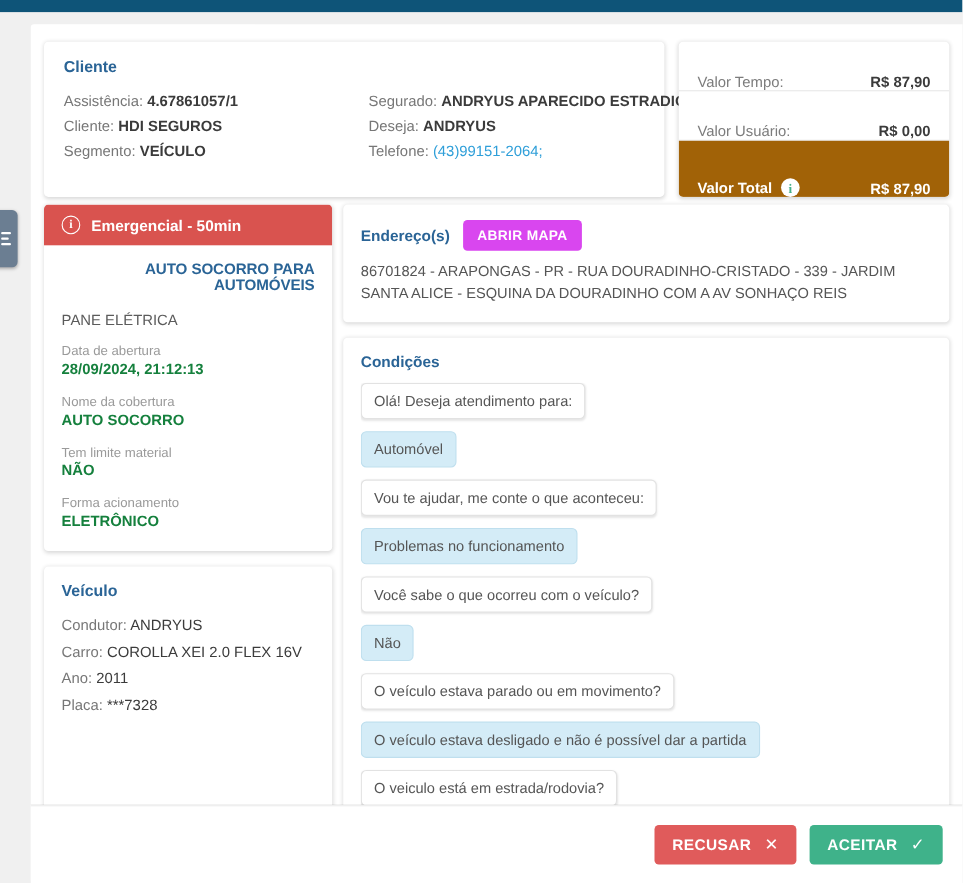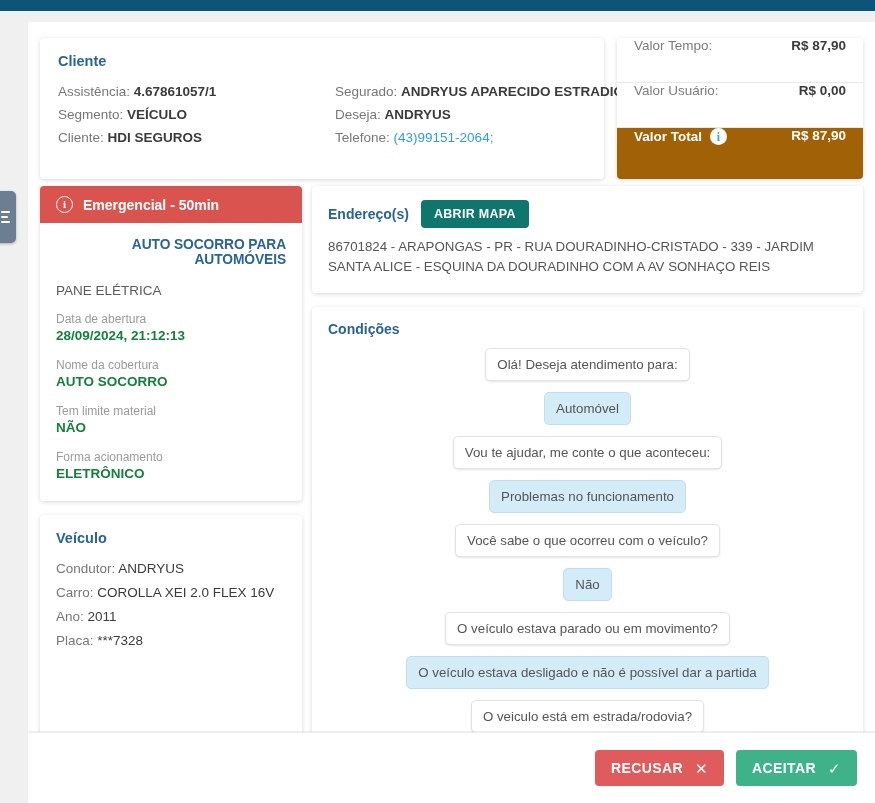--- a/index.html
+++ b/index.html
@@ -111,21 +111,21 @@
   .values-card {
     position: absolute;
     left: 589px; top: 16px;
     width: 246px;
     height: 141px;
     overflow: hidden;
     padding: 0;
   }
   .value-row {
     display: flex;
-    align-items: flex-start;
+    align-items: flex-end;
     justify-content: space-between;
     height: 45px;
     padding: 0 17px;
     border-bottom: 1px solid #e8e8e8;
   }
   .value-row .lbl {
     font-size: 13.5px;
     color: #7c7c7c;
   }
   .value-row .amt {
@@ -257,21 +257,21 @@
     align-items: center;
     gap: 12px;
     margin-bottom: 9px;
   }
   .addr-head .lbl {
     color: #2a6496;
     font-size: 14px;
     font-weight: bold;
   }
   .btn-map {
-    background: #0f766e;
+    background: #d946ef;
     color: #ffffff;
     border: none;
     border-radius: 4px;
     font-family: "Liberation Sans", sans-serif;
     font-size: 12.5px;
     font-weight: bold;
     letter-spacing: .3px;
     padding: 7px 13px;
     cursor: pointer;
   }
@@ -313,21 +313,21 @@
   }
   .bubble.bot {
     background: #ffffff;
     border: 1px solid #e2e2e2;
     box-shadow: 0 1px 2px rgba(0,0,0,.10);
   }
   .bubble.user {
     background: #d4ecf7;
     border: 1px solid #bfdfee;
   }
-  .bubble-row { display: block; text-align: center; }
+  .bubble-row { display: block; }
 
   .chat-track {
     position: absolute;
     right: 3px; top: 14px;
     width: 5px;
     height: 424px;
     background: transparent;
   }
   .chat-thumb {
     position: absolute;
@@ -401,26 +401,26 @@
 
     <div class="card client-card">
       <div class="card-title">Cliente</div>
       <div class="client-grid">
         <div class="client-col">
           <div class="client-row">
             <span>Assistência:</span>
             <b>4.67861057/1</b>
           </div>
           <div class="client-row">
+            <span>Cliente:</span>
+            <b>HDI SEGUROS</b>
+          </div>
+          <div class="client-row">
             <span>Segmento:</span>
             <b>VEÍCULO</b>
-          </div>
-          <div class="client-row">
-            <span>Cliente:</span>
-            <b>HDI SEGUROS</b>
           </div>
         </div>
         <div class="client-col right">
           <div class="client-row">
             <span>Segurado:</span>
             <b>ANDRYUS APARECIDO ESTRADIOTE</b>
           </div>
           <div class="client-row">
             <span>Deseja:</span>
             <b>ANDRYUS</b>

